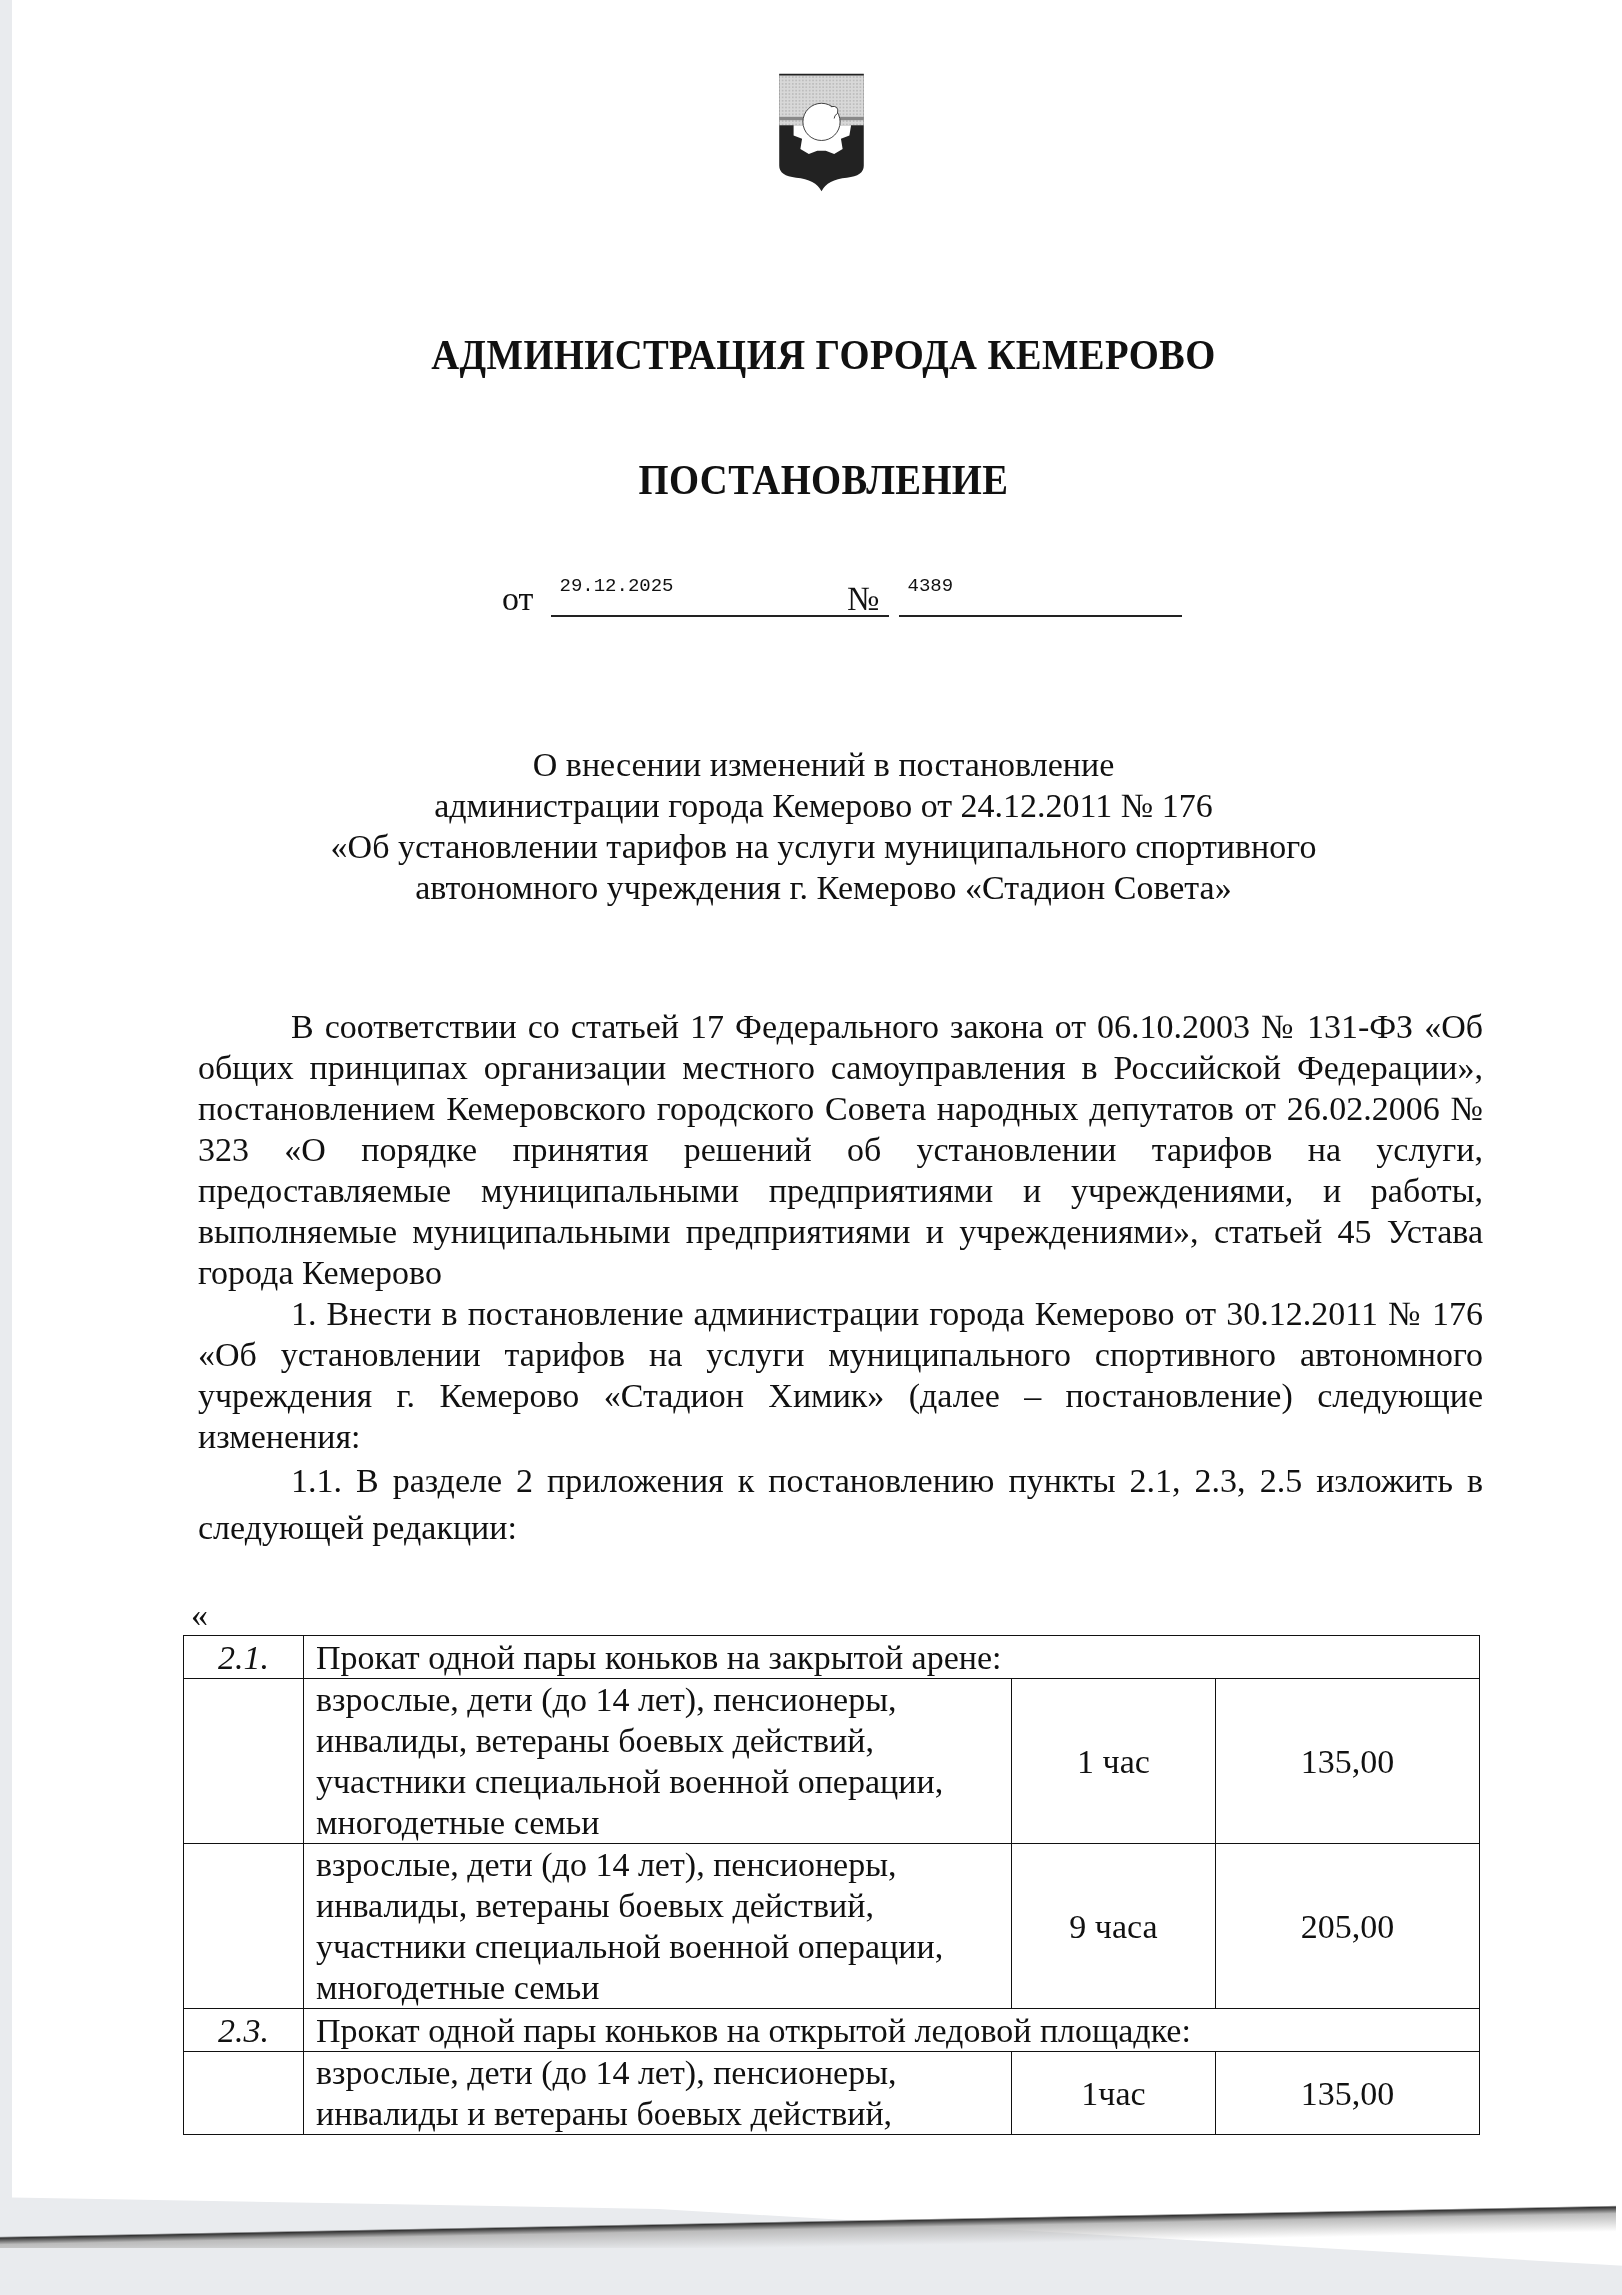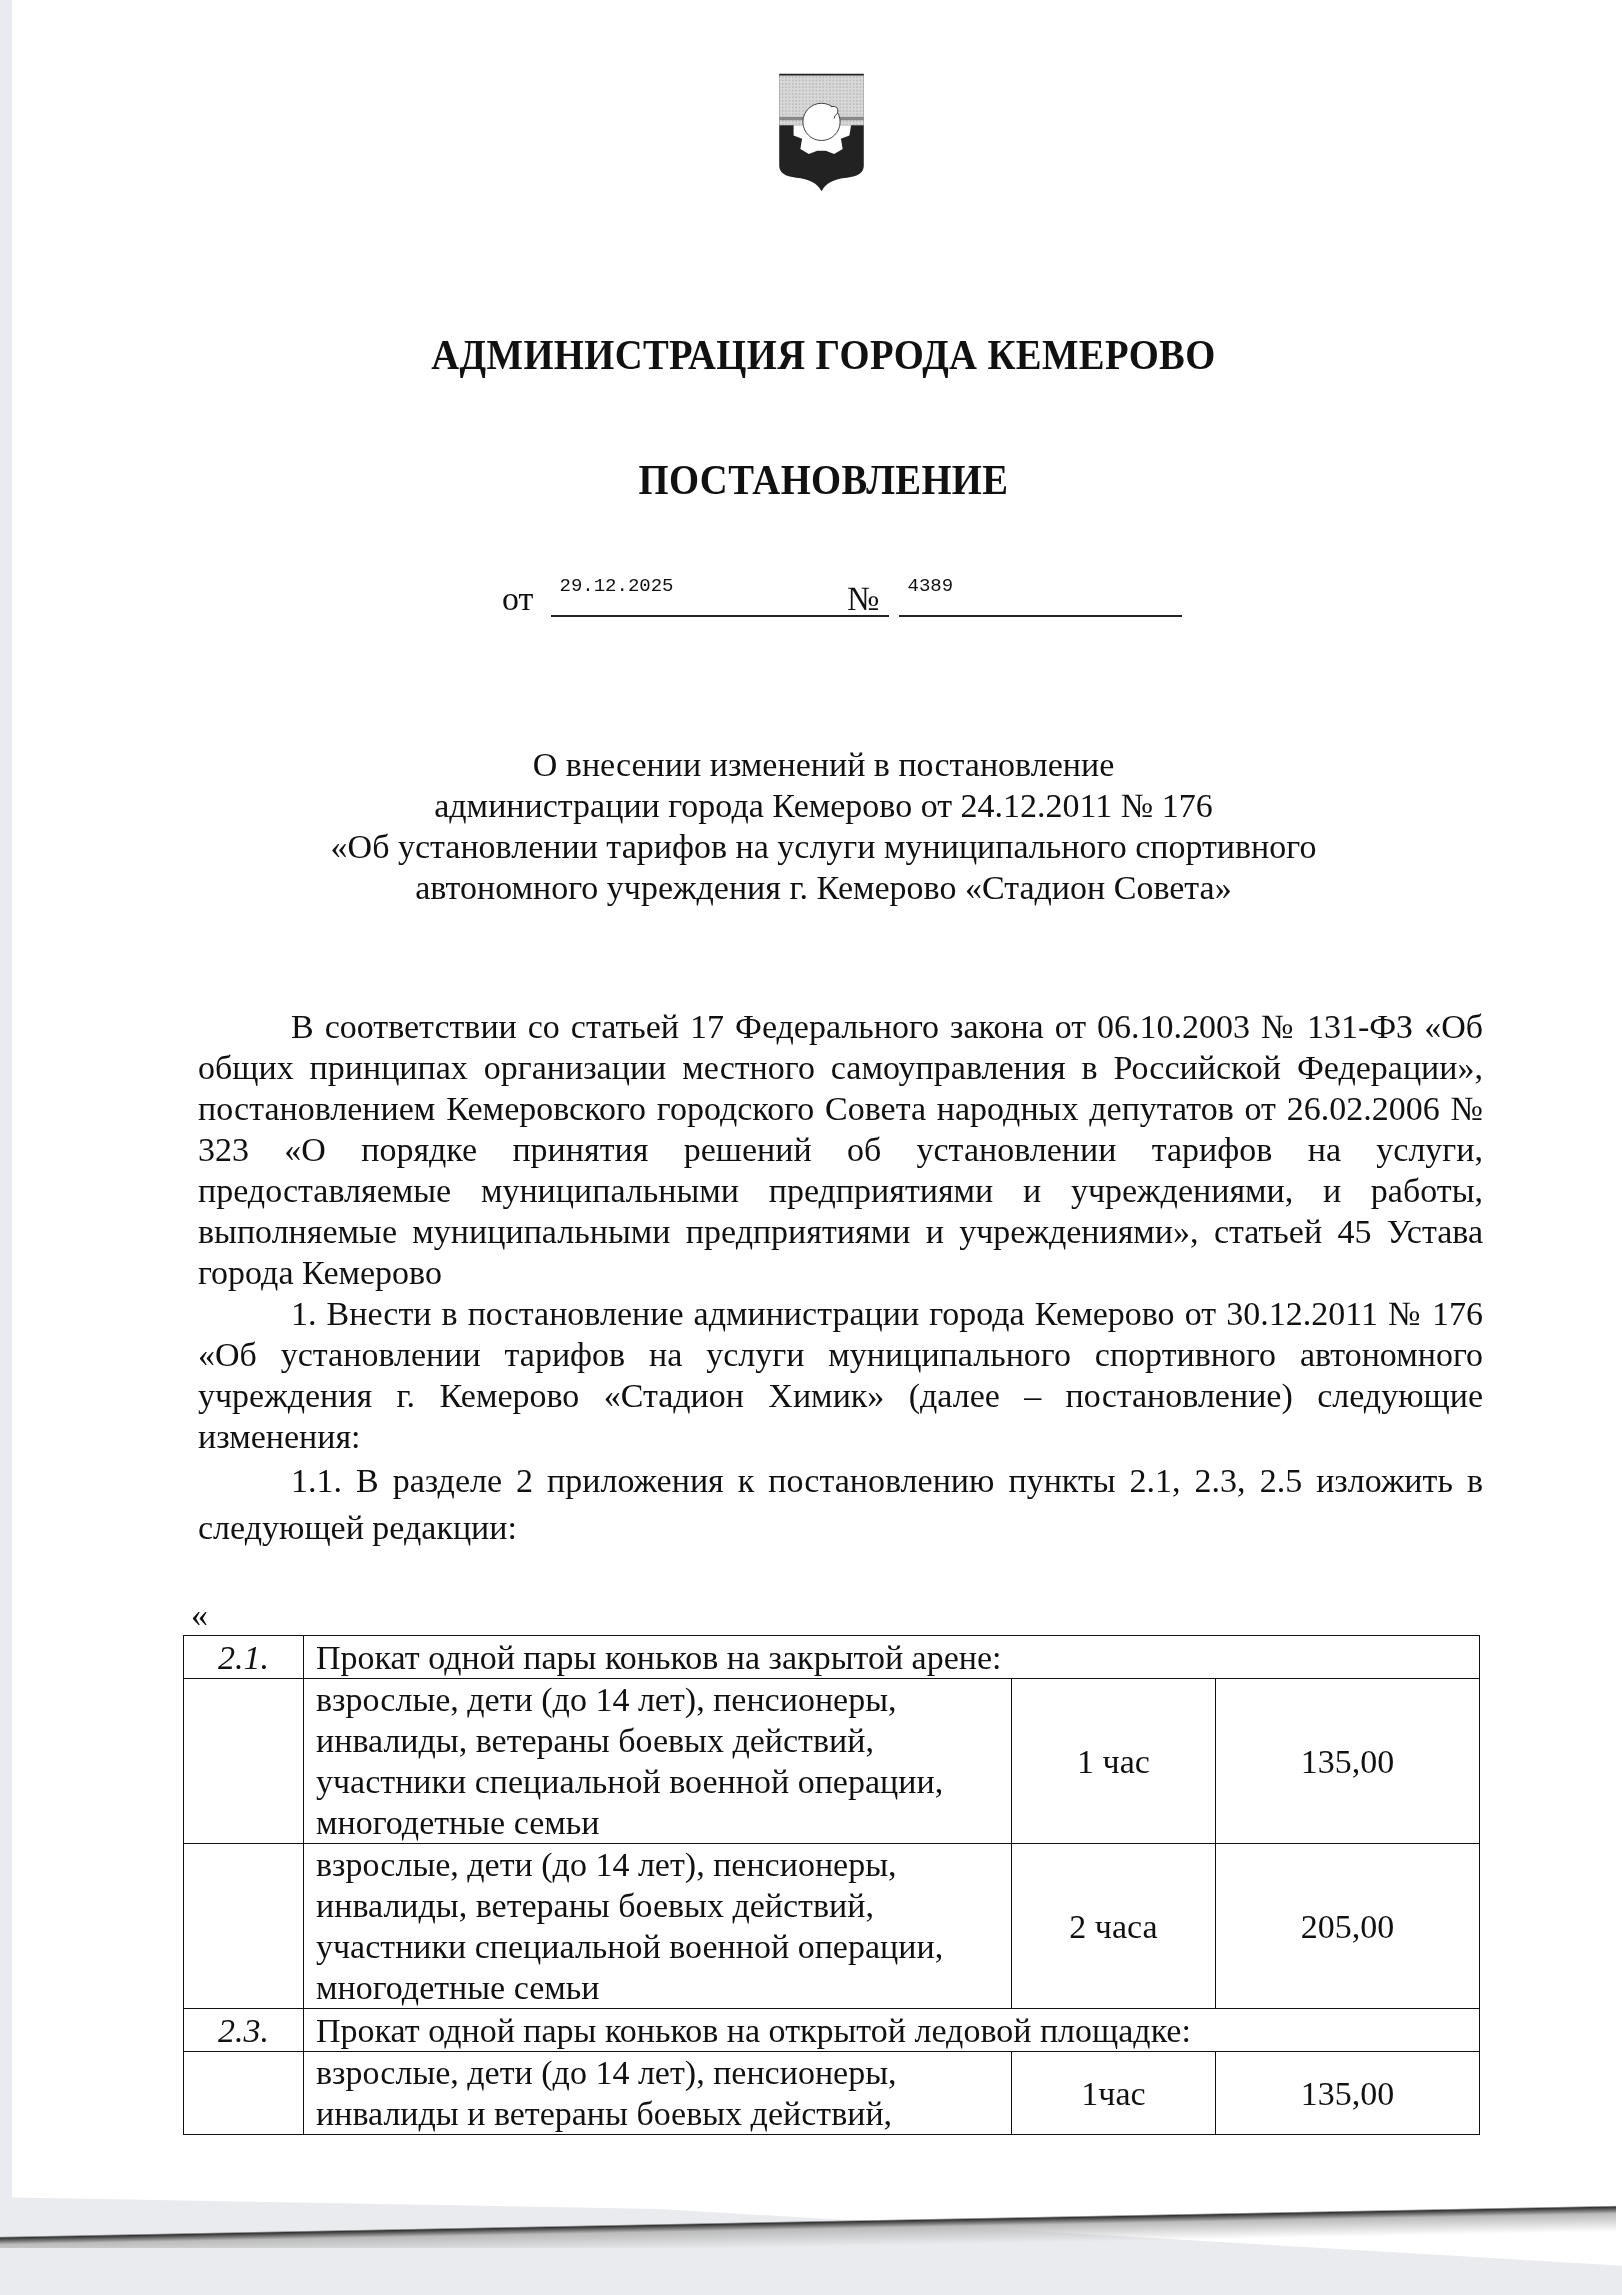--- a/index.html
+++ b/index.html
@@ -104,21 +104,21 @@
     </tr>
     <tr>
       <td class="num"></td>
       <td class="cat">взрослые, дети (до 14 лет), пенсионеры, инвалиды, ветераны боевых действий, участники специальной военной операции, многодетные семьи</td>
       <td class="dur">1 час</td>
       <td class="price">135,00</td>
     </tr>
     <tr>
       <td class="num"></td>
       <td class="cat">взрослые, дети (до 14 лет), пенсионеры, инвалиды, ветераны боевых действий, участники специальной военной операции, многодетные семьи</td>
-      <td class="dur">2 часа</td>
+      <td class="dur">9 часа</td>
       <td class="price">205,00</td>
     </tr>
     <tr class="hdr">
       <td class="num">2.3.</td>
       <td class="desc" colspan="3">Прокат одной пары коньков на открытой ледовой площадке:</td>
     </tr>
     <tr>
       <td class="num"></td>
       <td class="cat">взрослые, дети (до 14 лет), пенсионеры, инвалиды и ветераны боевых действий,</td>
       <td class="dur">1час</td>

